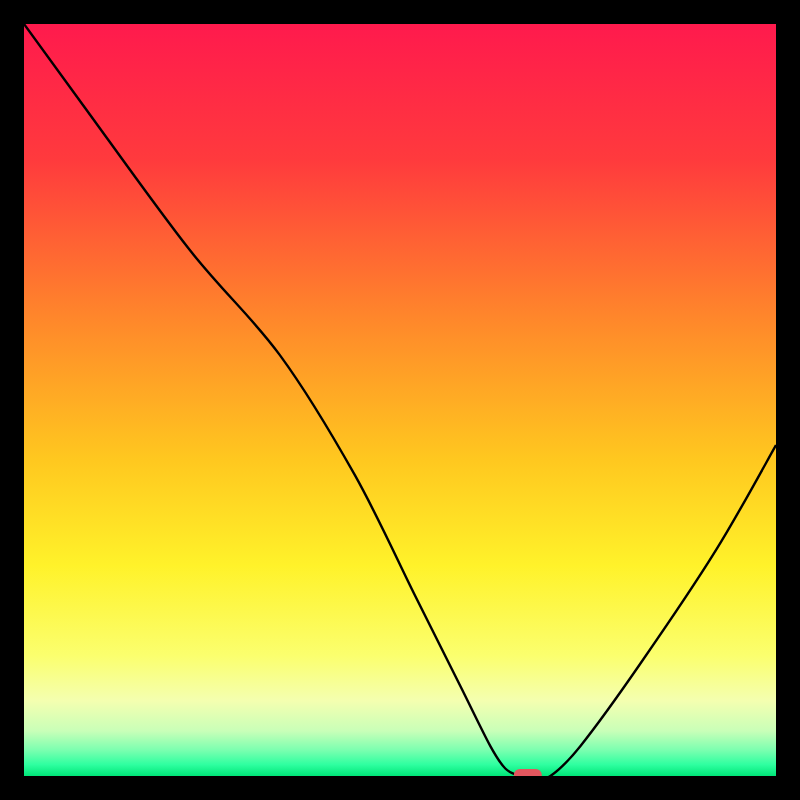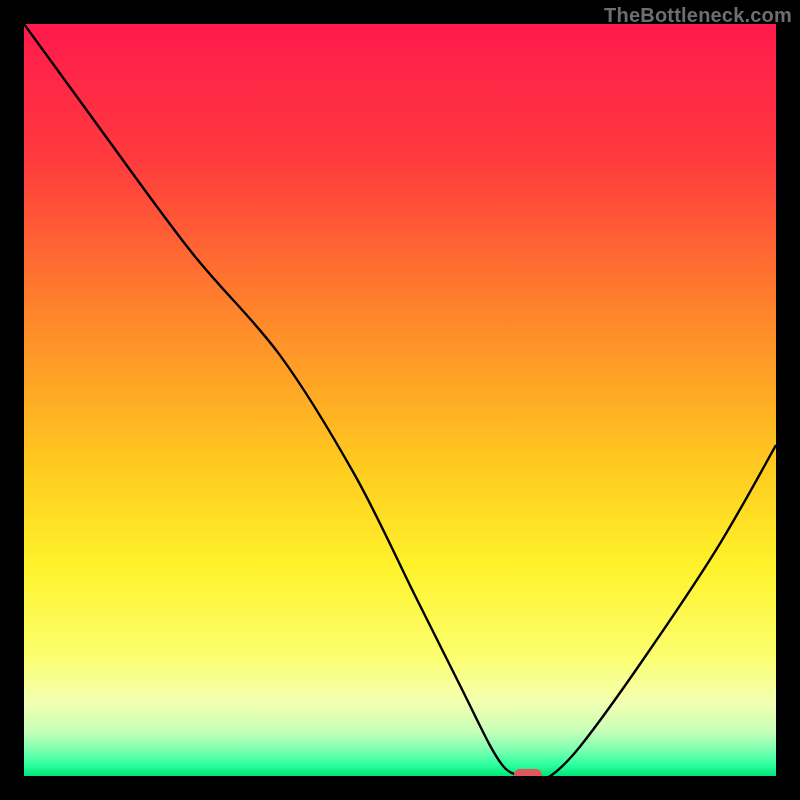--- a/index.html
+++ b/index.html
@@ -35,21 +35,20 @@
     letter-spacing: 0.2px;
     user-select: none;
   }
   svg { display: block; }
 </style>
 </head>
 <body>
 
 <div class="frame">
 
-  <div class="watermark">TheBottleneck.com</div>
 
   <div class="plot">
     <svg id="chart-svg" width="752" height="752" viewBox="0 0 752 752">
       <defs>
         <linearGradient id="bg-grad" x1="0" y1="0" x2="0" y2="1">
             <stop offset="0.00%" stop-color="#ff1a4d"></stop>
             <stop offset="18.00%" stop-color="#ff3a3d"></stop>
             <stop offset="40.00%" stop-color="#ff8a2a"></stop>
             <stop offset="58.00%" stop-color="#ffc81f"></stop>
             <stop offset="72.00%" stop-color="#fff22a"></stop>

